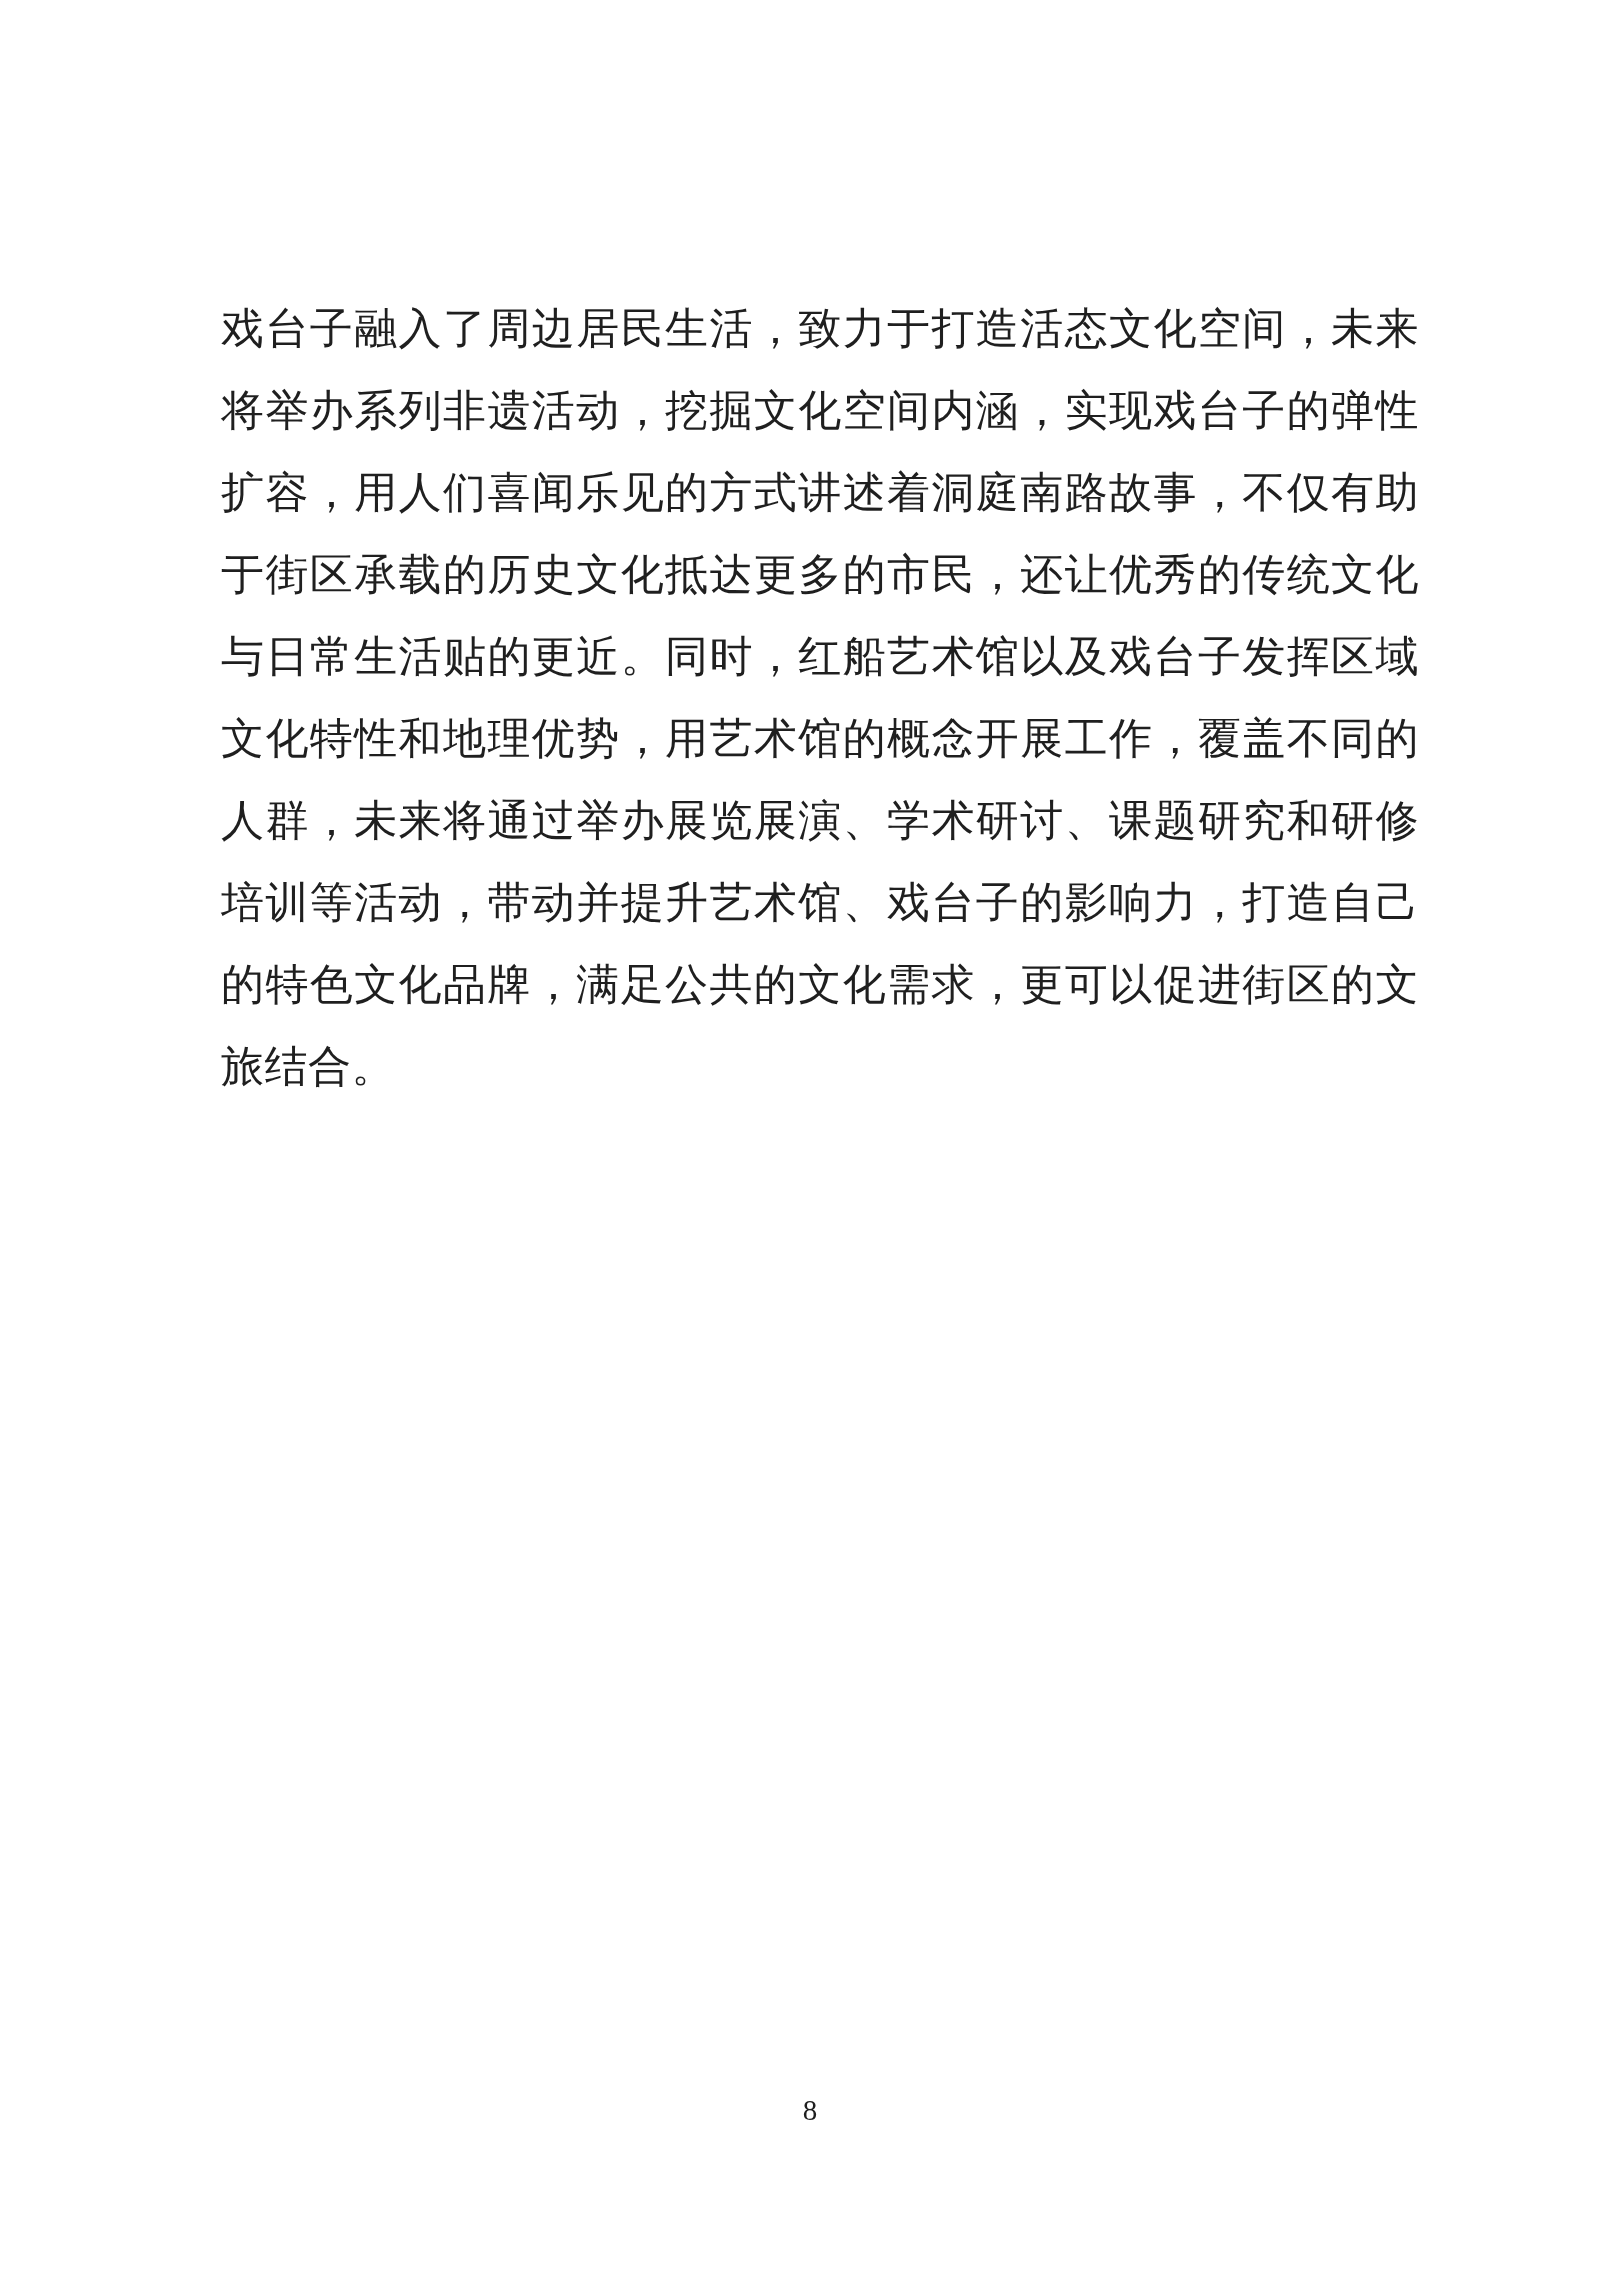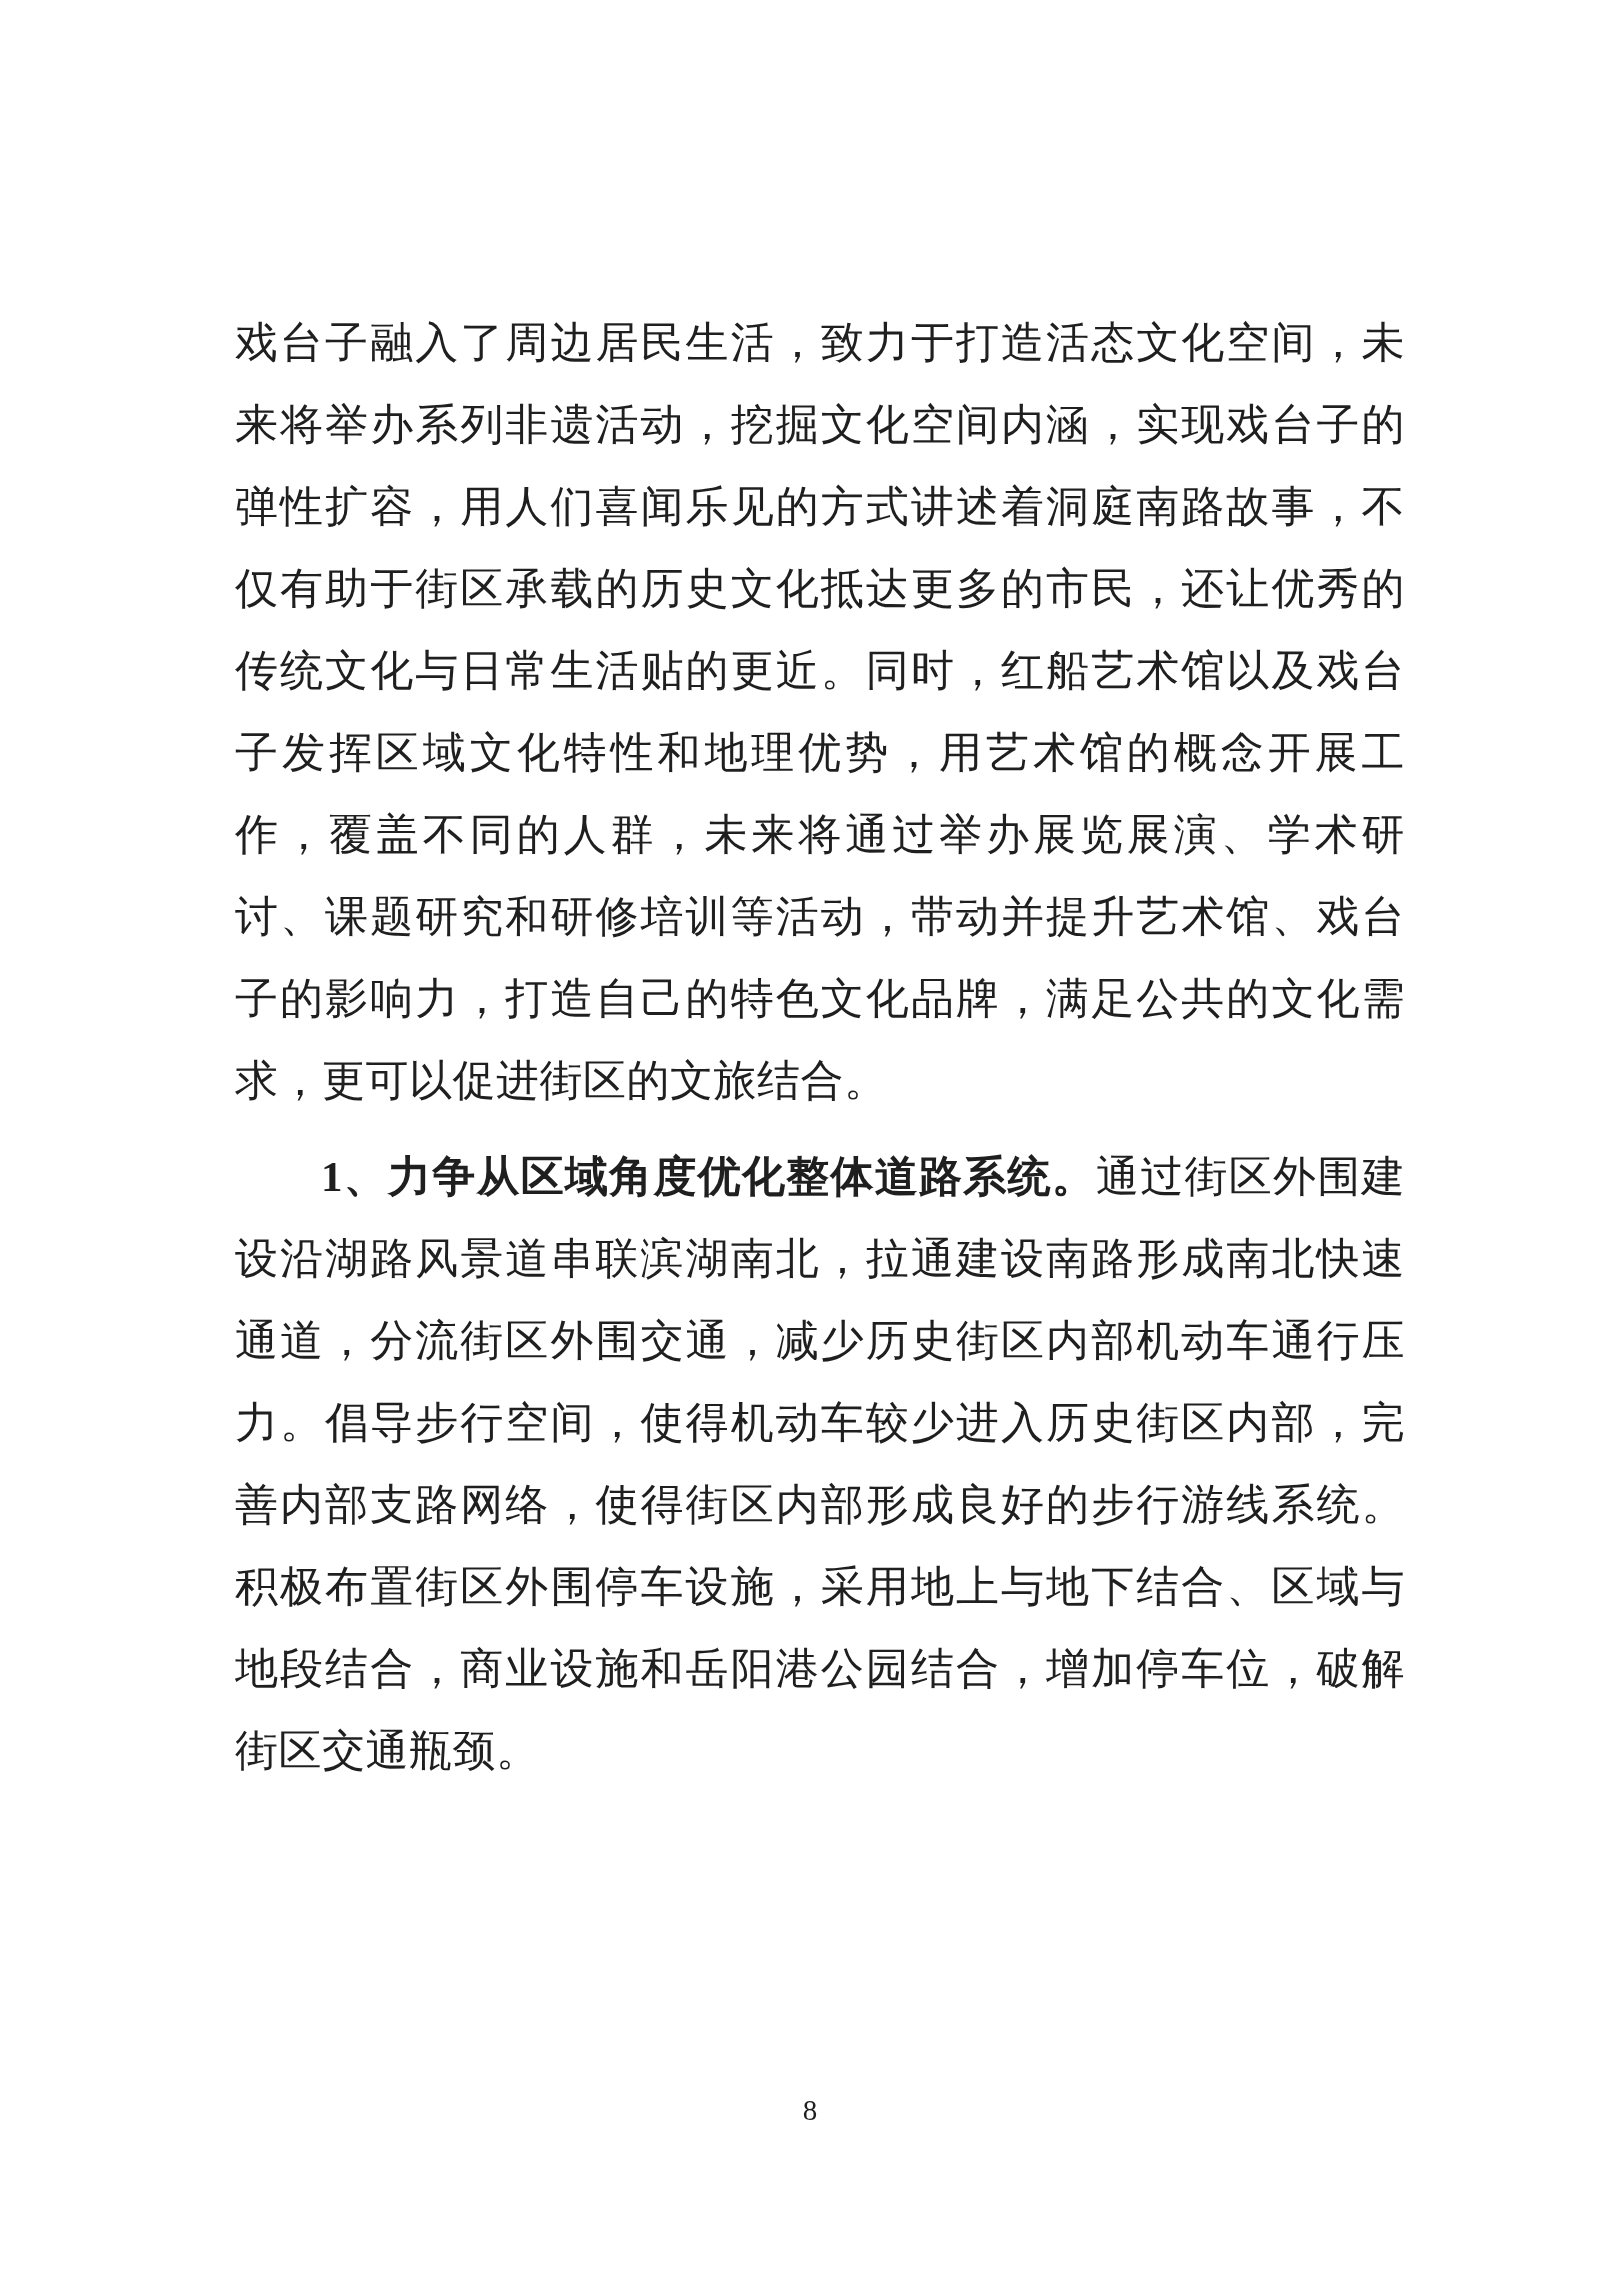--- a/index.html
+++ b/index.html
@@ -27,21 +27,21 @@
     top: 288px;
     width: 1198px;
     color: #1f1f1f;
     font-size: 43px;
     line-height: 82px;
     text-align: justify;
     text-justify: inter-character;
     letter-spacing: 0.5px;
   }
   .content p {
-    margin: 14px;
+    margin: 0;
     padding: 0;
   }
   .para-continuation {
     text-indent: 0;
   }
   .section-heading {
     font-weight: 700;
     text-indent: 43px;
   }
   .para-lead {
@@ -68,21 +68,20 @@
 </head>
 <body>
 
 <div class="page">
 
   <div class="content">
 
     <p class="para-continuation">戏台子融入了周边居民生活，致力于打造活态文化空间，未来将举办系列非遗活动，挖掘文化空间内涵，实现戏台子的弹性扩容，用人们喜闻乐见的方式讲述着洞庭南路故事，不仅有助于街区承载的历史文化抵达更多的市民，还让优秀的传统文化与日常生活贴的更近。同时，红船艺术馆以及戏台子发挥区域文化特性和地理优势，用艺术馆的概念开展工作，覆盖不同的人群，未来将通过举办展览展演、学术研讨、课题研究和研修培训等活动，带动并提升艺术馆、戏台子的影响力，打造自己的特色文化品牌，满足公共的文化需求，更可以促进街区的文旅结合。</p>
 
 
-    <p class="para-lead"><span class="lead-bold">1、力争从区域角度优化整体道路系统。</span><span>通过街区外围建设沿湖路风景道串联滨湖南北，拉通建设南路形成南北快速通道，分流街区外围交通，减少历史街区内部机动车通行压力。倡导步行空间，使得机动车较少进入历史街区内部，完善内部支路网络，使得街区内部形成良好的步行游线系统。积极布置街区外围停车设施，采用地上与地下结合、区域与地段结合，商业设施和岳阳港公园结合，增加停车位，破解街区交通瓶颈。</span></p>
 
 
   </div>
 
   <div class="page-number">8</div>
 
 </div>
 
 
 </body></html>

